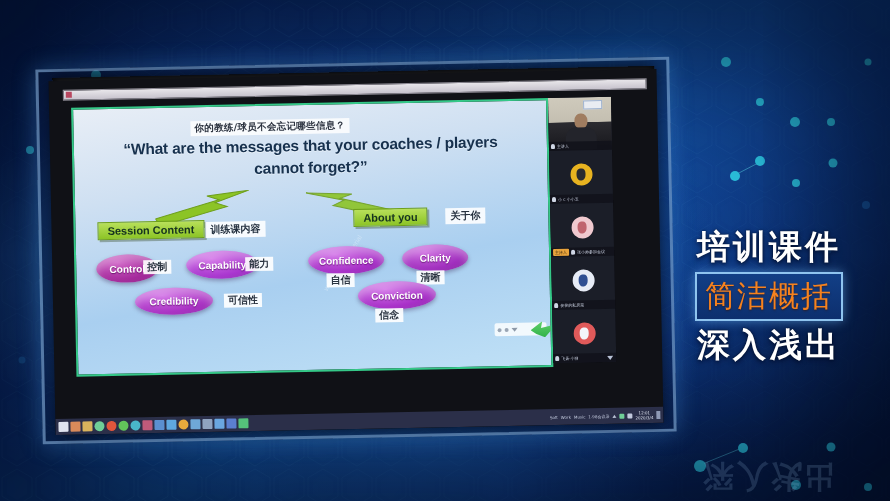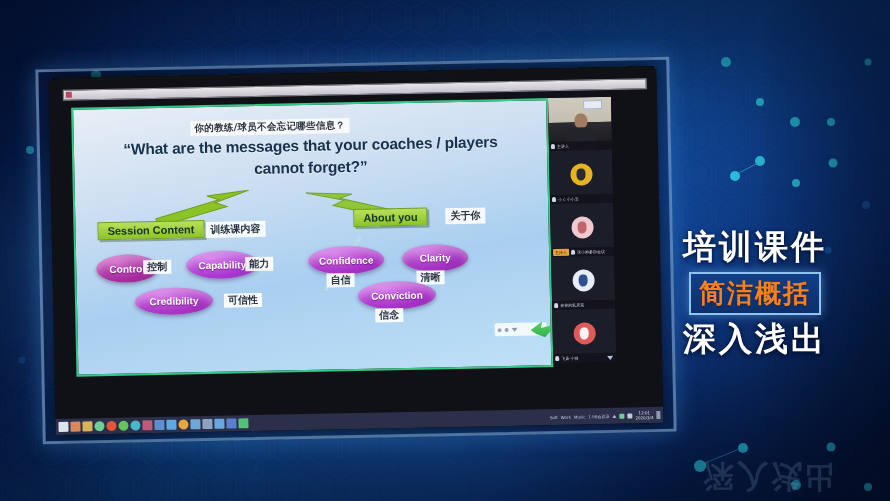--- a/index.html
+++ b/index.html
@@ -98,28 +98,28 @@
   .taskbar{position:absolute;left:0;right:0;bottom:0;height:16px;background:#2b2f49;
       display:flex;align-items:center;}
   .tb-icons{display:flex;align-items:center;gap:2px;padding-left:3px;}
   .tb-ic{width:10px;height:10px;border-radius:1px;}
   .tray{margin-left:auto;display:flex;align-items:center;gap:3px;padding-right:3px;}
   .tray .tt{color:#c2c9dd;font-size:4px;white-space:nowrap;font-family:"DejaVu Sans",sans-serif;}
   .tray .clock{color:#dfe4f2;font-size:4px;line-height:5px;text-align:center;
       font-family:"DejaVu Sans",sans-serif;}
 
   
-  #caption{position:absolute;right:40px;top:228px;width:190px;text-align:center;
+  #caption{position:absolute;right:26px;top:228px;width:190px;text-align:center;
       font-family:"DejaVu Sans",sans-serif;}
   .cap-line{color:#ffffff;font-size:33px;font-weight:bold;letter-spacing:3px;line-height:1.18;
       text-shadow:0 2px 5px rgba(0,10,40,.85), 0 0 2px rgba(0,0,0,.6);}
   .cap-box{margin:5px auto;display:inline-block;padding:2px 8px;
       background:linear-gradient(180deg,#123f86,#0d2f6e);
       border:2px solid #8fc4ef;box-shadow:0 0 10px rgba(110,180,245,.55);}
-  .cap-box span{color:#f5821f;font-size:26px;font-weight:bold;letter-spacing:2px;
+  .cap-box span{color:#f5821f;font-size:30px;font-weight:normal;letter-spacing:2px;
       text-shadow:0 1px 2px rgba(60,20,0,.6);}
   .cap-refl{position:absolute;right:26px;bottom:4px;width:185px;text-align:center;
       color:rgba(160,200,240,.17);font-size:31px;font-weight:bold;letter-spacing:3px;
       transform:scaleY(-1);font-family:"DejaVu Sans",sans-serif;}
 </style>
 </head>
 <body>
 
 <div id="stage">
 

